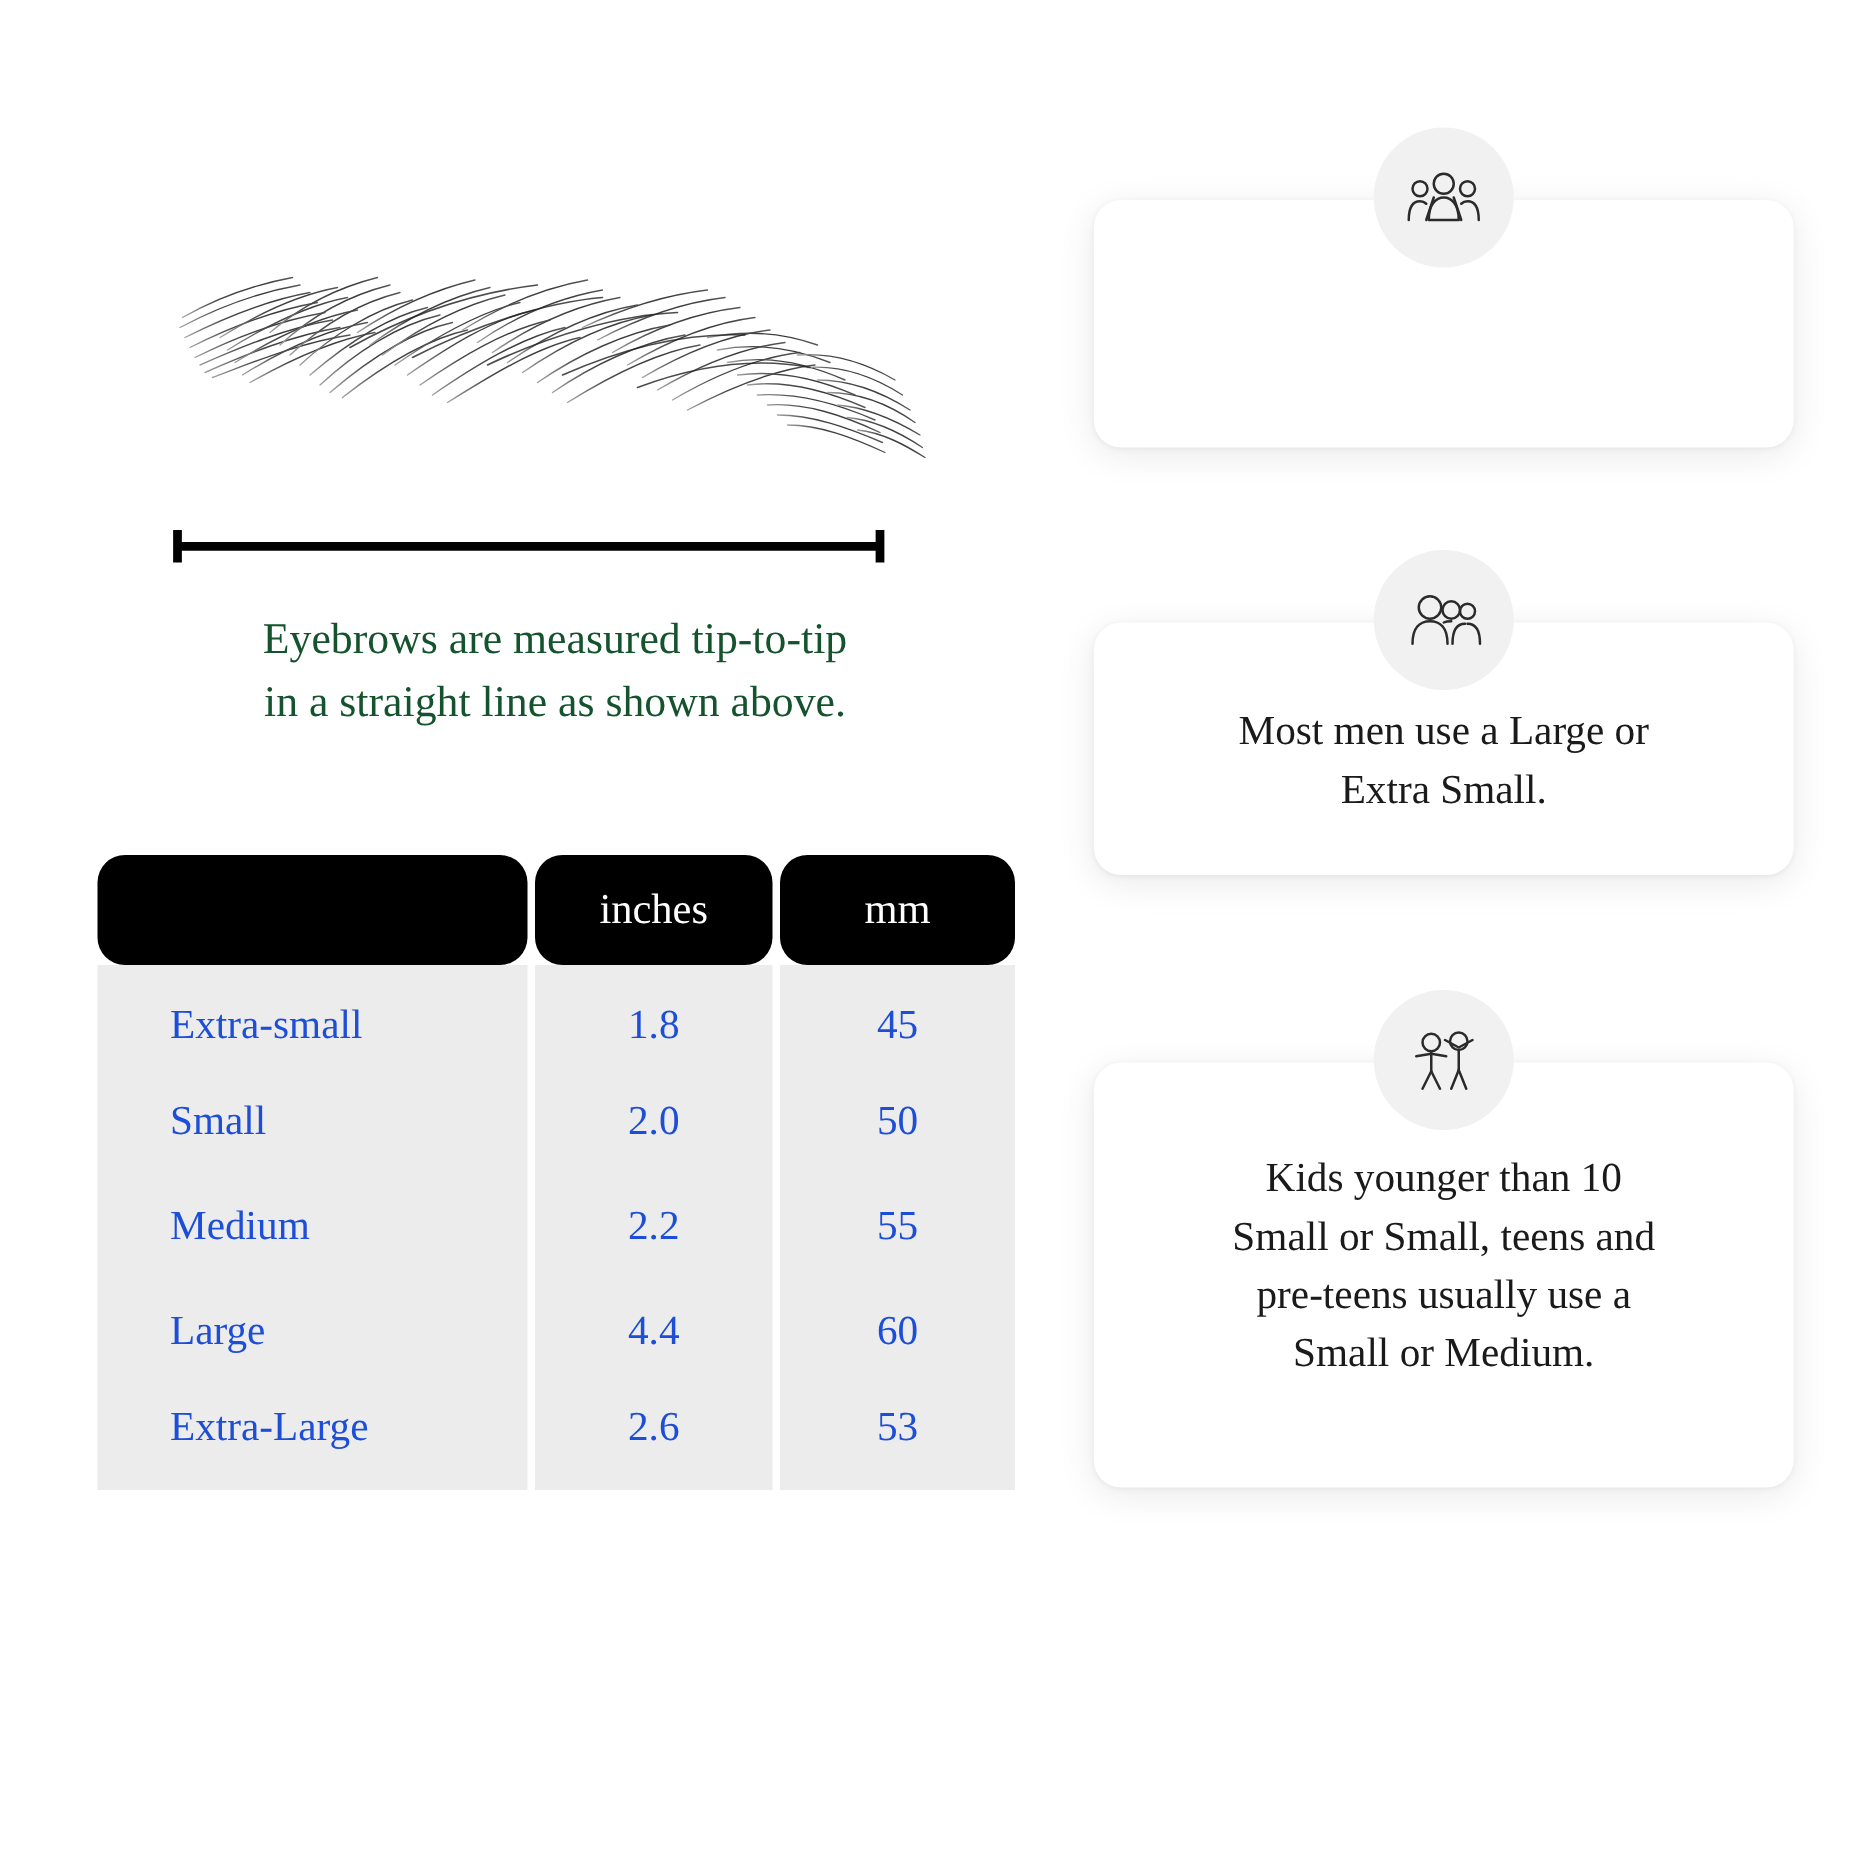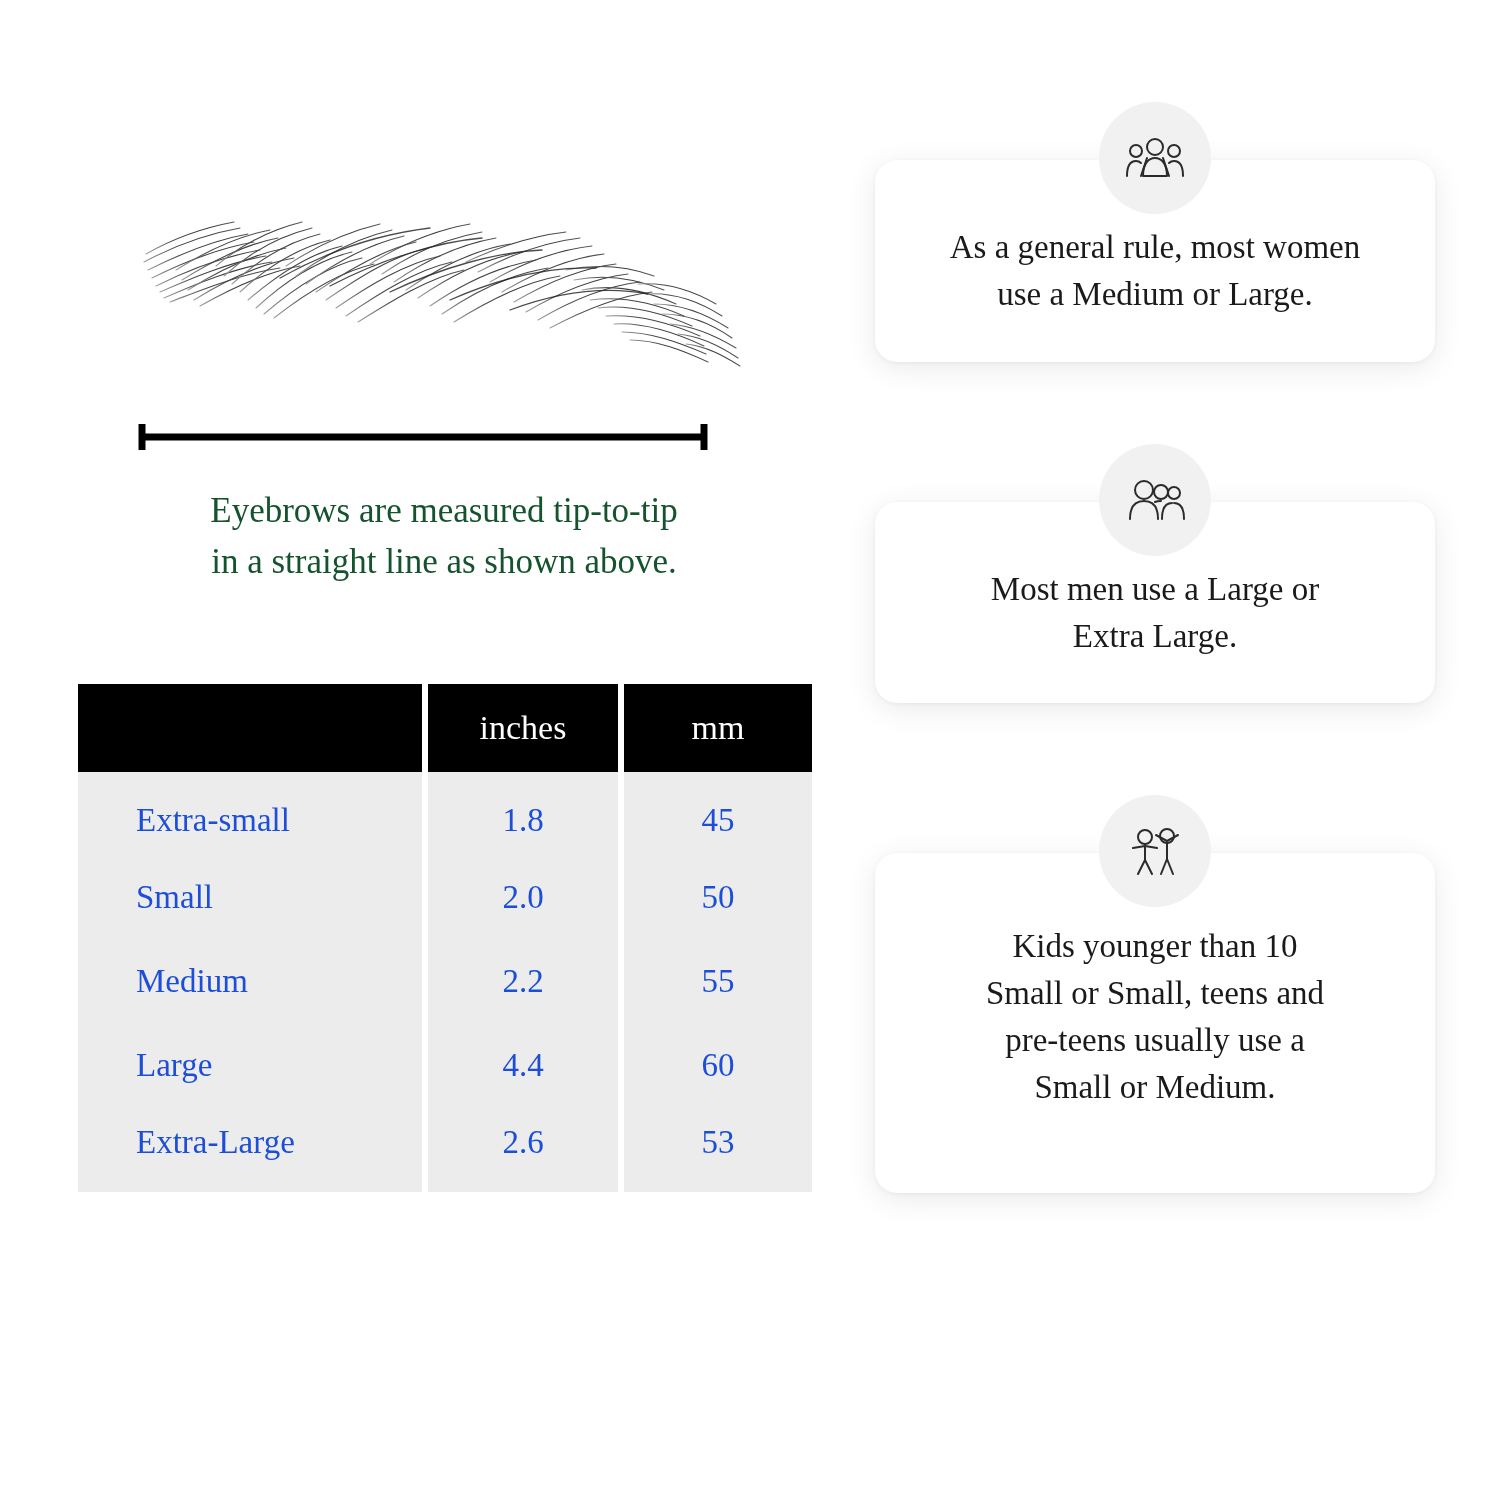--- a/index.html
+++ b/index.html
@@ -60,20 +60,21 @@
     table-layout: fixed;
   }
   .size-table th {
     background: #000000;
     color: #ffffff;
     font-weight: normal;
     font-size: 34px;
     height: 88px;
     vertical-align: middle;
     text-align: center;
+    border-radius: 22px;
   }
   .size-table th.blank-head { background: #000000; }
   .size-table td {
     background: #ececec;
     font-size: 33px;
     height: 84px;
     vertical-align: middle;
     color: #1d4ed8;
   }
   .size-table td.name-cell {
@@ -286,41 +287,37 @@
           <circle cx="33" cy="17" r="8"></circle>
           <path d="M21 46 C21 33,27 28,33 28 C39 28,45 33,45 46 Z"></path>
           <path d="M25 28 L19 46"></path>
             <path d="M41 28 L47 46"></path>
           <circle cx="14" cy="21" r="6"></circle>
           <path d="M5 46 C5 35,9 31,14 31 C16 31,18 32,19 33"></path>
           <circle cx="52" cy="21" r="6"></circle>
           <path d="M61 46 C61 35,57 31,52 31 C50 31,48 32,47 33"></path>
         </svg>
       </div>
-      <div class="card-text">
-        <div>As a general rule, most women</div>
-        <div>use a Medium or Large.</div>
-      </div>
     </div>
 
     <div class="info-card card-2">
       <div class="icon-badge">
         <svg width="66" height="56" viewBox="0 0 66 56" fill="none" stroke="#2b2b2b" stroke-width="2" stroke-linecap="round" stroke-linejoin="round">
           <circle cx="22" cy="18" r="9"></circle>
           <path d="M8 47 C8 34,14 29,22 29 C30 29,36 34,36 47"></path>
           <circle cx="39" cy="20" r="7"></circle>
           <path d="M40 47 C40 36,44 31,50 31"></path>
           <path d="M33 30 C35 29,37 29,39 29"></path>
           <circle cx="52" cy="21" r="6"></circle>
           <path d="M62 47 C62 36,58 31,52 31"></path>
         </svg>
       </div>
       <div class="card-text">
         <div>Most men use a Large or</div>
-        <div>Extra Large.</div>
+        <div>Extra Small.</div>
       </div>
     </div>
 
     <div class="info-card card-3">
       <div class="icon-badge">
         <svg width="62" height="58" viewBox="0 0 62 58" fill="none" stroke="#2b2b2b" stroke-width="2" stroke-linecap="round" stroke-linejoin="round">
           <circle cx="21" cy="15" r="7"></circle>
           <path d="M21 22 L21 38"></path>
           <path d="M9 26 L21 24 L33 26"></path>
           <path d="M21 38 L14 52"></path>

